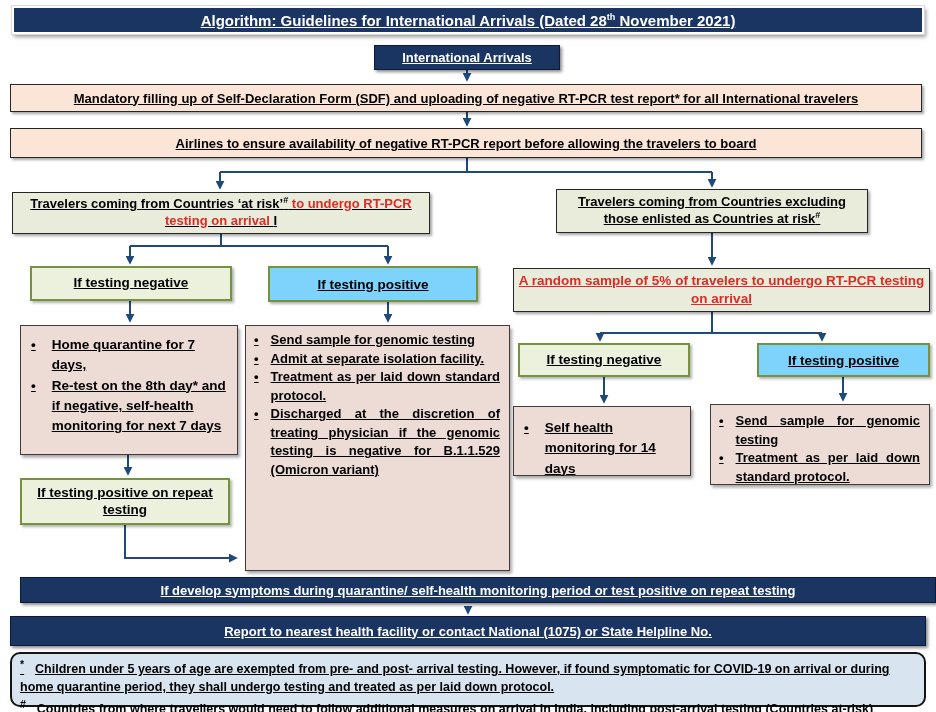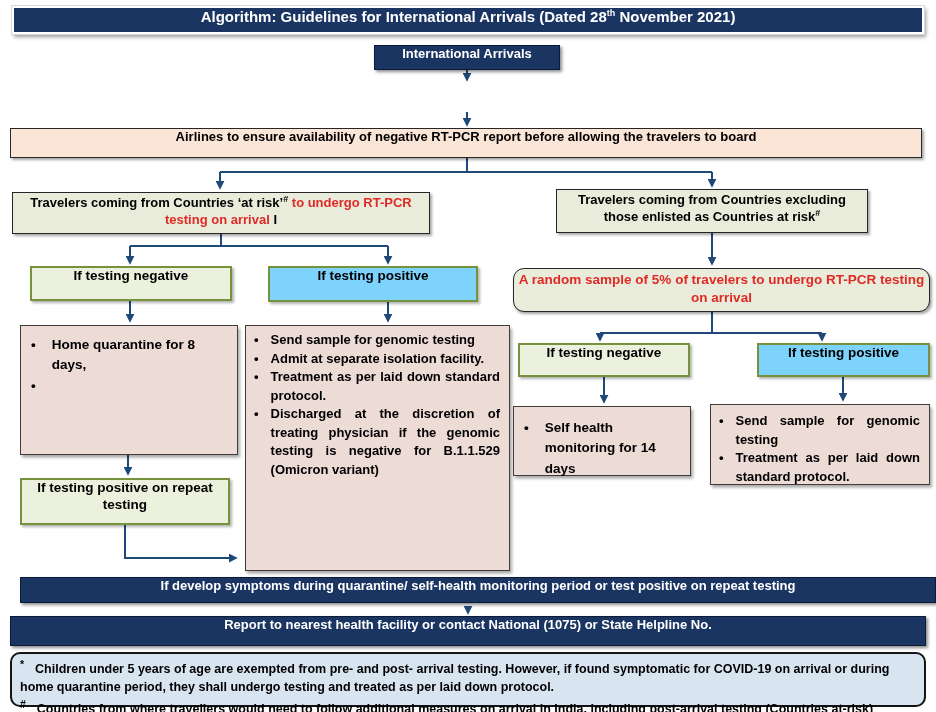--- a/index.html
+++ b/index.html
@@ -1,20 +1,20 @@
 <!DOCTYPE html>
 <html><head>
 <meta charset="utf-8">
 <style>
   html,body{margin:0;padding:0;background:#fff;}
   .canvas{position:relative;width:936px;height:712px;background:#ffffff;
           font-family:"Liberation Sans","DejaVu Sans",sans-serif;font-weight:bold;overflow:hidden;}
   svg.flow{position:absolute;left:0;top:0;z-index:1;pointer-events:none;}
-  .box{position:absolute;box-sizing:border-box;z-index:2;display:flex;
-       justify-content:center;text-align:center;color:#000;}
+  .box{position:absolute;box-sizing:border-box;z-index:2;display:flex;align-items:center;
+       justify-content:center;text-align:center;color:#000;text-decoration:underline;}
   .navy{background:#1b3563;color:#fff;border:1px solid #0d1b3a;box-shadow:2px 2px 3px rgba(0,0,0,.45);}
   .title-bar{font-size:15px;border:2px solid #fff;outline:1px solid #d8d8d8;box-shadow:2px 3px 4px rgba(0,0,0,.4);}
   .badge{font-size:13px;}
   .cream{background:#fbe5d6;border:1px solid #262626;box-shadow:1.5px 2px 2.5px rgba(0,0,0,.35);font-size:13px;}
   .sage{background:#e9ecda;border:1.5px solid #262626;box-shadow:1.5px 2px 2.5px rgba(0,0,0,.35);
         font-size:13px;line-height:1.3;padding:2px 4px;}
   .greenlbl{background:#ecf1de;border:2.5px solid #76923c;box-shadow:1.5px 2px 2.5px rgba(0,0,0,.3);
         font-size:13.5px;line-height:1.25;}
   .orangelbl{background:#7dd3fc;border:2.5px solid #76923c;box-shadow:1.5px 2px 2.5px rgba(0,0,0,.3);
         font-size:13.5px;}
@@ -78,20 +78,23 @@
   </svg>
 
   <div class="box navy title-bar" style="left:12px;top:6px;width:912px;height:28px;">
     <span><span>Algorithm: Guidelines for International Arrivals (Dated 28</span><span class="sp">th</span><span> November 2021)</span></span>
   </div>
 
   <div class="box navy badge" style="left:374px;top:45px;width:186px;height:25px;">
     <span>International Arrivals</span>
   </div>
 
+  <div class="box cream" style="left:10px;top:84px;width:912px;height:28px;">
+    <span>Mandatory filling up of Self-Declaration Form (SDF) and uploading of negative RT-PCR test report* for all International  travelers</span>
+  </div>
 
   <div class="box cream" style="left:10px;top:128px;width:912px;height:30px;">
     <span>Airlines to ensure availability of negative RT-PCR report before allowing the travelers to board</span>
   </div>
 
   <div class="box sage" style="left:12px;top:192px;width:418px;height:42px;">
     <span><span>Travelers coming from Countries ‘at risk’</span><span class="sp">#</span><span class="red"> to undergo RT-PCR testing on arrival </span><span>I</span></span>
   </div>
 
   <div class="box sage" style="left:556px;top:189px;width:312px;height:44px;">
@@ -102,24 +105,25 @@
     <span>If testing negative</span>
   </div>
 
   <div class="box orangelbl" style="left:268px;top:266px;width:210px;height:36px;">
     <span>If testing positive</span>
   </div>
 
   <div class="box pink pink-left" style="left:20px;top:325px;width:218px;height:130px;">
     <div class="li">
       <span class="blt"></span>
-      <span class="li-t">Home quarantine for 8 days,</span>
+      <span class="li-t">Home quarantine for 7 days,</span>
     </div>
     <div class="li">
       <span class="blt"></span>
+      <span class="li-t">Re-test on the 8th day* and if negative, self-health monitoring for next 7 days</span>
     </div>
   </div>
 
   <div class="box greenlbl" style="left:20px;top:478px;width:210px;height:47px;">
     <span>If testing positive on repeat testing</span>
   </div>
 
   <div class="box pink pink-mid" style="left:245px;top:325px;width:265px;height:246px;">
     <div class="li">
       <span class="blt"></span>
@@ -132,21 +136,21 @@
     <div class="li">
       <span class="blt"></span>
       <span class="li-t">Treatment as per laid down standard protocol.</span>
     </div>
     <div class="li">
       <span class="blt"></span>
       <span class="li-t">Discharged at the discretion of treating physician if the genomic testing is negative for B.1.1.529 (Omicron variant)</span>
     </div>
   </div>
 
-  <div class="box sage red" style="left:513px;top:268px;width:417px;height:44px;font-size:13.5px;border-radius:11px;">
+  <div class="box sage red" style="left:513px;top:268px;width:417px;height:44px;font-size:13.5px;">
     <span>A random sample of 5% of travelers to undergo RT-PCR testing on arrival</span>
   </div>
 
   <div class="box greenlbl" style="left:518px;top:343px;width:172px;height:34px;">
     <span>If testing negative</span>
   </div>
 
   <div class="box orangelbl" style="left:757px;top:343px;width:173px;height:34px;">
     <span>If testing positive</span>
   </div>

